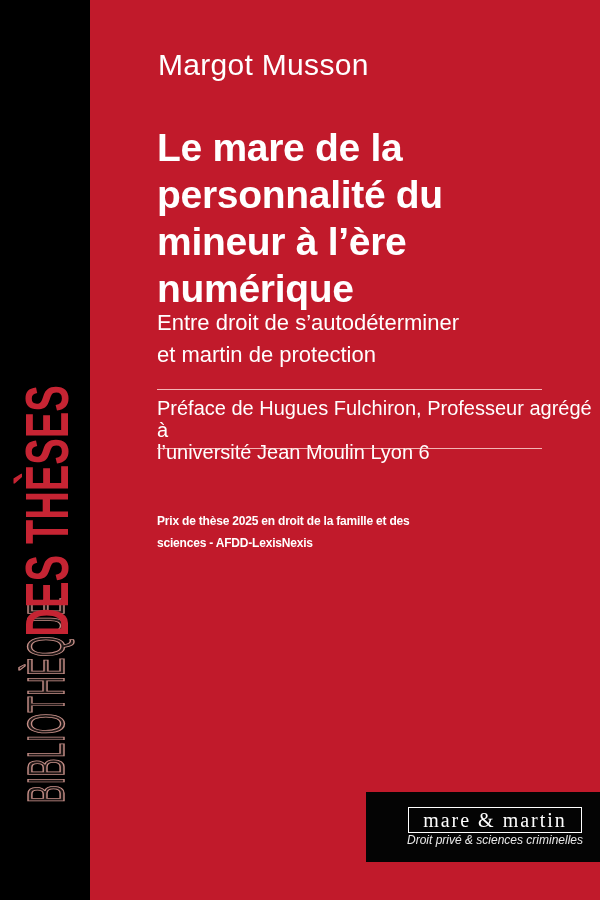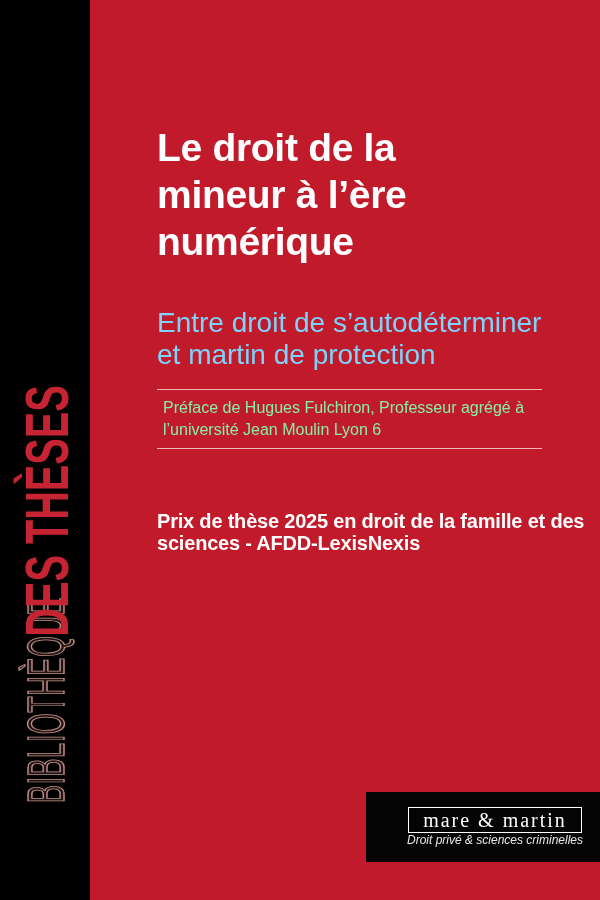--- a/index.html
+++ b/index.html
@@ -67,48 +67,47 @@
     font-size: 39px;
     font-weight: 700;
     line-height: 47px;
     letter-spacing: -0.3px;
     color: #ffffff;
   }
   .title span { display: block; }
   .subtitle {
     position: absolute;
     left: 157px; top: 307px;
-    font-size: 28px;
+    font-size: 22px;
     font-weight: 400;
     line-height: 32px;
-    color: #7dd3fc;
+    color: #ffffff;
   }
   .subtitle span { display: block; }
   .rule {
     position: absolute;
     left: 157px;
     width: 385px; height: 1px;
     background: rgba(255,220,216,0.8);
   }
   .rule-1 { top: 389px; }
   .rule-2 { top: 448px; }
   .preface {
     position: absolute;
     left: 157px; top: 397px;
-    font-size: 16px;
+    font-size: 20px;
     font-weight: 400;
     line-height: 22px;
-    color: #86efac;
-    margin-left: 6px;
+    color: #ffffff;
   }
   .preface span { display: block; }
   .award {
     position: absolute;
     left: 157px; top: 510px;
-    font-size: 20px;
+    font-size: 12px;
     font-weight: 700;
     line-height: 22px;
     letter-spacing: -0.2px;
     color: #ffffff;
   }
   .award span { display: block; }
 
   
   .publisher {
     position: absolute;
@@ -145,23 +144,25 @@
 </head>
 <body>
 
 <div class="cover">
 
   <div class="spine">
     <div class="spine-seg spine-outline">BIBLIOTHÈQUE</div>
     <div class="spine-seg spine-solid">DES THÈSES</div>
   </div>
 
+  <div class="author">Margot Musson</div>
 
   <h1 class="title">
-    <span>Le droit de la</span>
+    <span>Le mare de la</span>
+    <span>personnalité du</span>
     <span>mineur à l’ère</span>
     <span>numérique</span>
   </h1>
 
   <div class="subtitle">
     <span>Entre droit de s’autodéterminer</span>
     <span>et martin de protection</span>
   </div>
 
   <div class="rule rule-1"></div>

